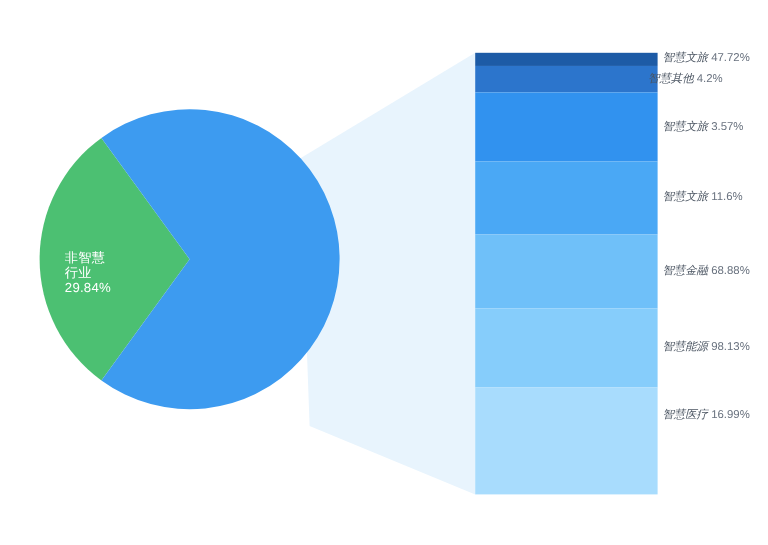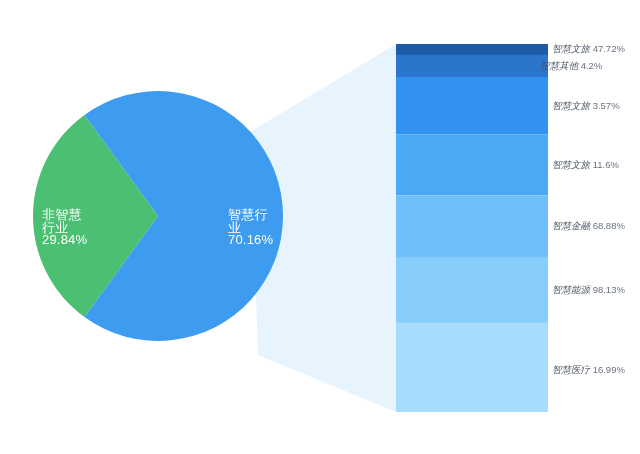--- a/index.html
+++ b/index.html
@@ -20,25 +20,26 @@
     background: #ffffff;
   }
   #viz {
     position: absolute;
     left: 0;
     top: 0;
   }
   .pie-label {
     position: absolute;
     color: #ffffff;
-    font-size: 13px;
+    font-size: 11px;
     line-height: 12.5px;
     letter-spacing: 0.2px;
     white-space: pre-line;
     pointer-events: none;
+    margin-left: 12px;
   }
   #pie-label-green { left: 42px; top: 209px; width: 58px; }
   #pie-label-blue  { left: 228px; top: 209px; width: 60px; }
 
   .bar-label {
     position: absolute;
     color: #5a6472;
     font-size: 9.5px;
     line-height: 12px;
     white-space: nowrap;
@@ -70,27 +71,24 @@
         <rect x="396" y="195.43" width="152" height="61.58" fill="#6fc0f9"></rect>
         <rect x="396" y="257.01" width="152" height="65.88" fill="#86cdfb"></rect>
         <rect x="396" y="322.88" width="152" height="89.12" fill="#a8dcfd"></rect>
       </g>
   </svg>
 
   <div class="pie-label" id="pie-label-green">非智慧
 行业
 29.84%</div>
 
-  <div class="pie-label" id="pie-label-blue">智慧行
-业
-70.16%</div>
 
   <div id="bar-labels">
       <div class="bar-label" style="left: 552px; top: 43.48px;"><span class="name">智慧文旅</span><span class="val"> 47.72%</span></div>
       <div class="bar-label" style="left: 540px; top: 59.98px;"><span class="name">智慧其他</span><span class="val"> 4.2%</span></div>
       <div class="bar-label" style="left: 552px; top: 99.79px;"><span class="name">智慧文旅</span><span class="val"> 3.57%</span></div>
       <div class="bar-label" style="left: 552px; top: 159.01px;"><span class="name">智慧文旅</span><span class="val"> 11.6%</span></div>
       <div class="bar-label" style="left: 552px; top: 220.22px;"><span class="name">智慧金融</span><span class="val"> 68.88%</span></div>
       <div class="bar-label" style="left: 552px; top: 283.95px;"><span class="name">智慧能源</span><span class="val"> 98.13%</span></div>
-      <div class="bar-label" style="left: 552px; top: 364px;"><span class="name">智慧医疗</span><span class="val"> 16.99%</span></div>
+      <div class="bar-label" style="left: 552px; top: 340px;"><span class="name">智慧医疗</span><span class="val"> 16.99%</span></div>
     </div>
 
 </div>
 
 </body></html>

